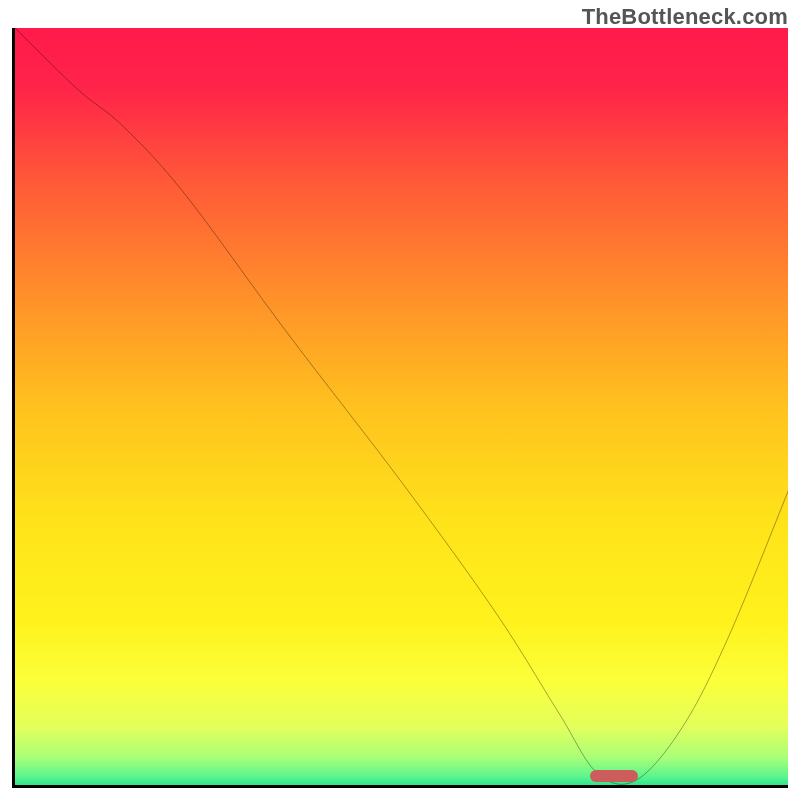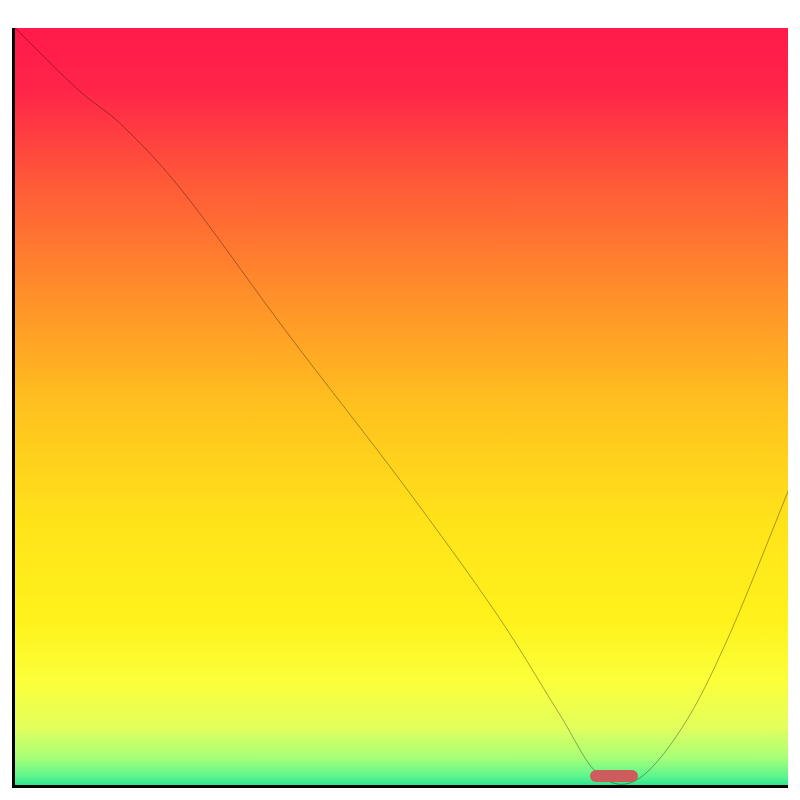--- a/index.html
+++ b/index.html
@@ -38,20 +38,21 @@
     width: 48px;
     height: 12px;
     background: #cd5c5c;
     border-radius: 6px;
     transform: translate(-50%, -50%);
   }
 </style>
 </head>
 <body>
 <div class="container">
+  <div class="watermark">TheBottleneck.com</div>
   <div class="plot">
     <svg class="gradient-bg" width="776" height="760" viewBox="0 0 100 100" preserveAspectRatio="none">
       <defs>
         <linearGradient id="bg-grad" x1="0" y1="0" x2="0" y2="1">
             <stop offset="0%" stop-color="#ff1a4b"></stop>
             <stop offset="8%" stop-color="#ff2449"></stop>
             <stop offset="20%" stop-color="#ff5838"></stop>
             <stop offset="35%" stop-color="#ff8f2a"></stop>
             <stop offset="50%" stop-color="#ffc21e"></stop>
             <stop offset="65%" stop-color="#ffe31a"></stop>

